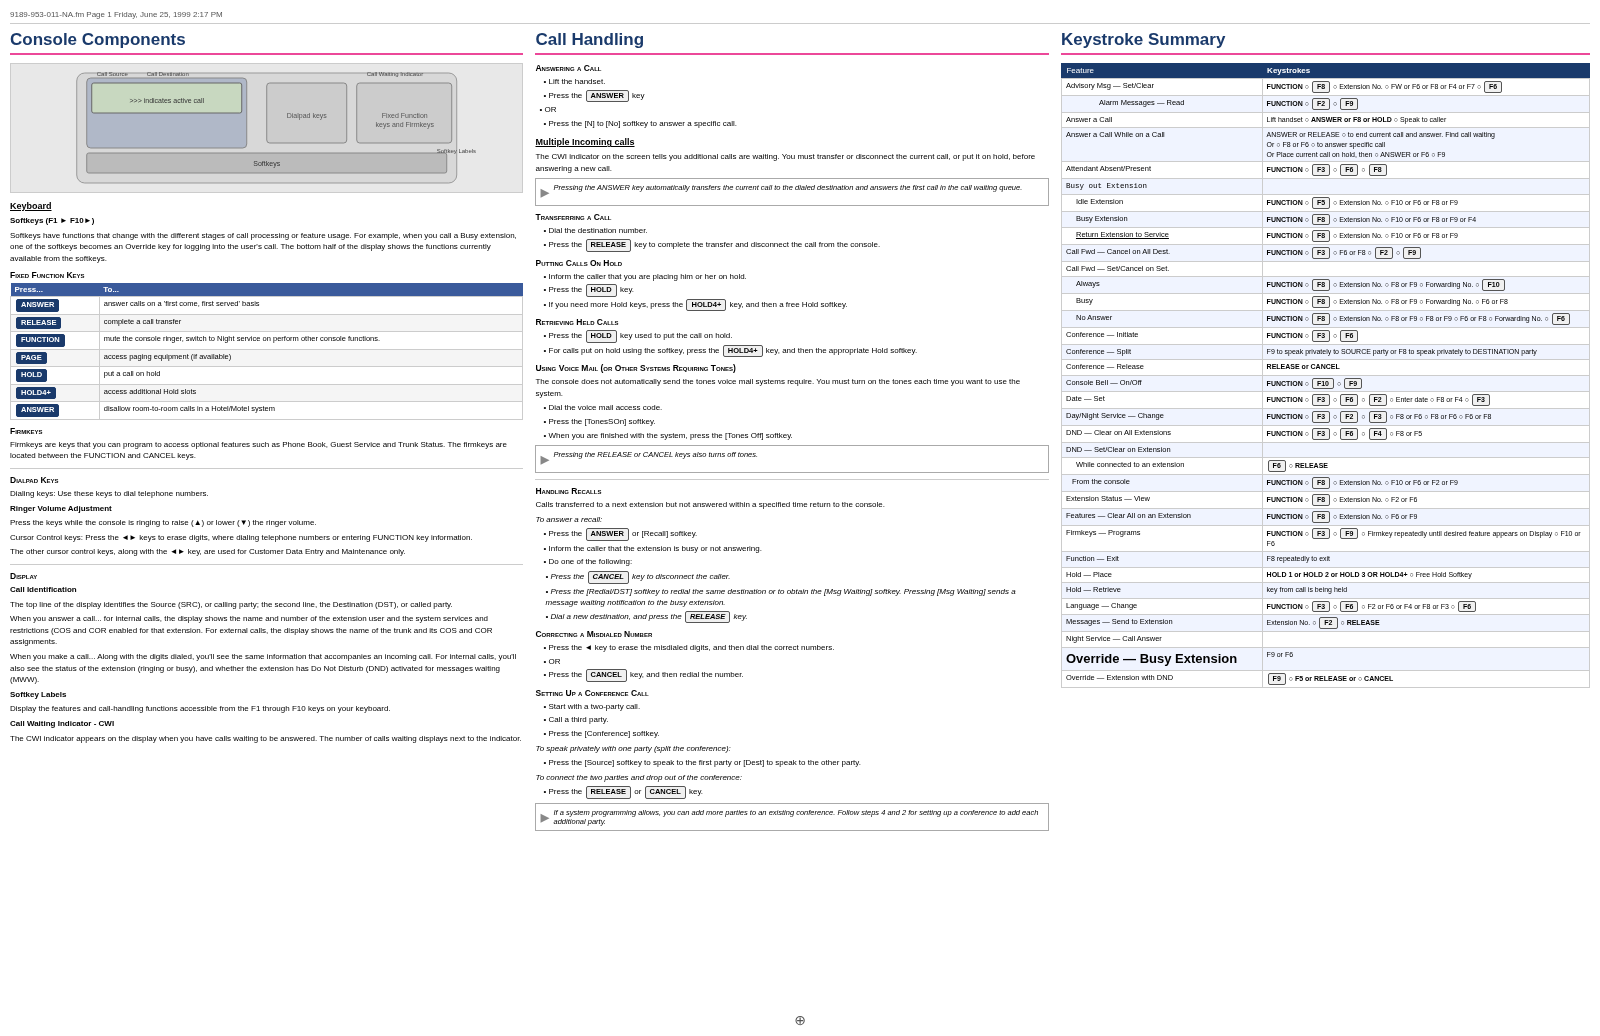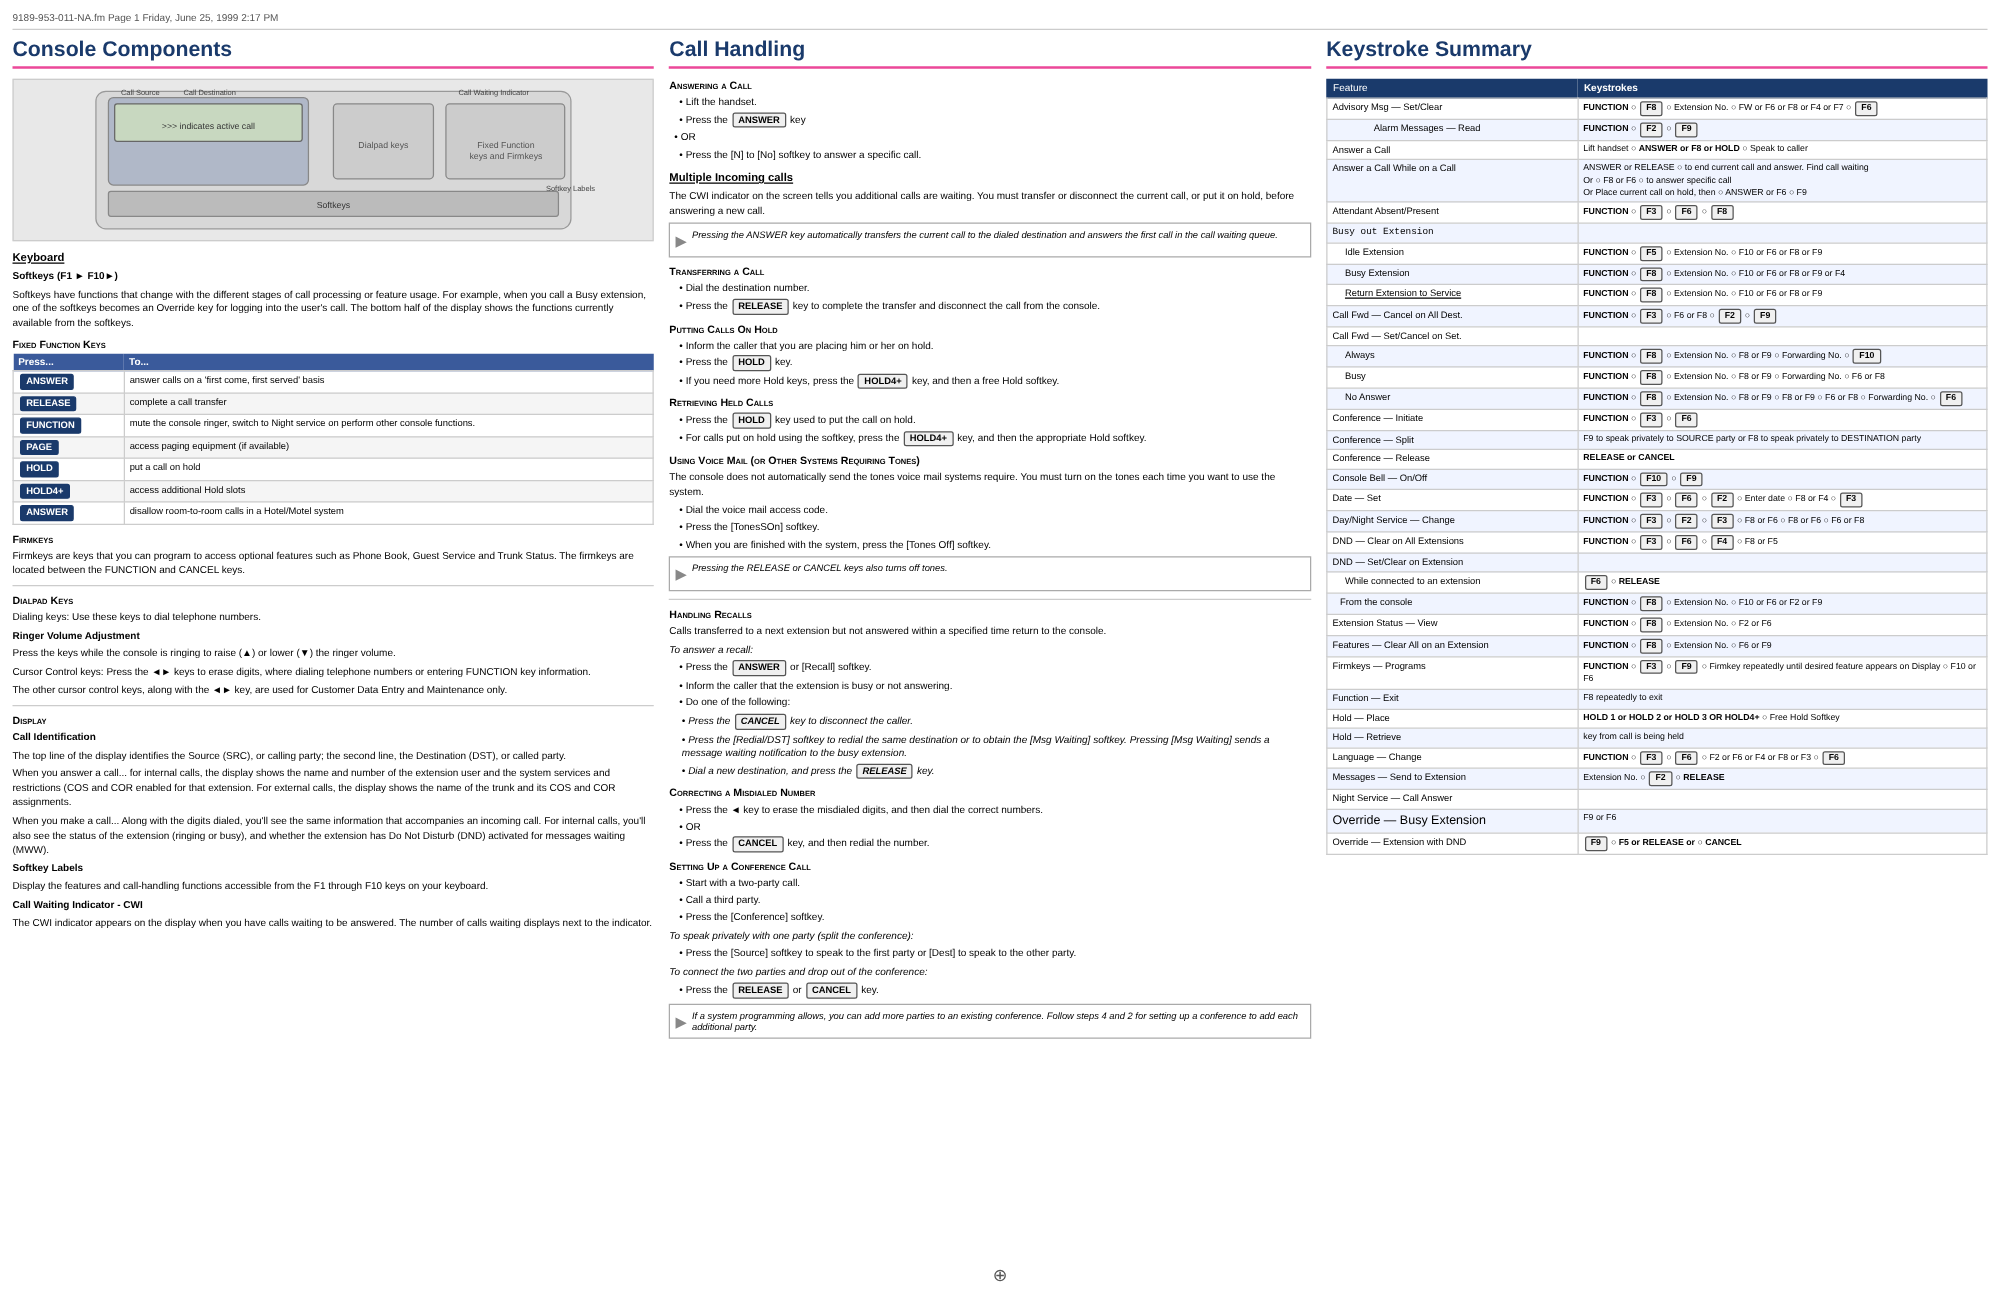--- a/index.html
+++ b/index.html
@@ -543,21 +543,21 @@
             </tr>
             <tr>
               <td class="feature-col" style="font-size: 7.5px;">Messages — Send to Extension</td>
               <td class="keys-col" style="font-size: 7px;"><span>Extension No.</span><span> ○ </span><span class="key" style="font-size: 7px;">F2</span><span> ○ </span><span style="font-weight: bold;">RELEASE</span></td>
             </tr>
             <tr>
               <td class="feature-col" style="font-size: 7.5px;">Night Service — Call Answer</td>
               <td class="keys-col" style="font-size: 7px;"></td>
             </tr>
             <tr>
-              <td class="feature-col" style="font-size: 10px;">Override — Busy Extension</td>
+              <td class="feature-col" style="font-size: 13px; font-weight: bold;">Override — Busy Extension</td>
               <td class="keys-col" style="font-size: 7px;"><span>F9  or  F6</span></td>
             </tr>
             <tr>
               <td class="feature-col" style="font-size: 7.5px;">Override — Extension with DND</td>
               <td class="keys-col" style="font-size: 7px;"><span class="key" style="font-size: 7px;">F9</span><span> ○ </span><span style="font-weight: bold;">F5  or  RELEASE  or </span><span> ○ </span><span style="font-weight: bold;">CANCEL</span></td>
             </tr>
           </tbody>
       </table>
     </div>
 

